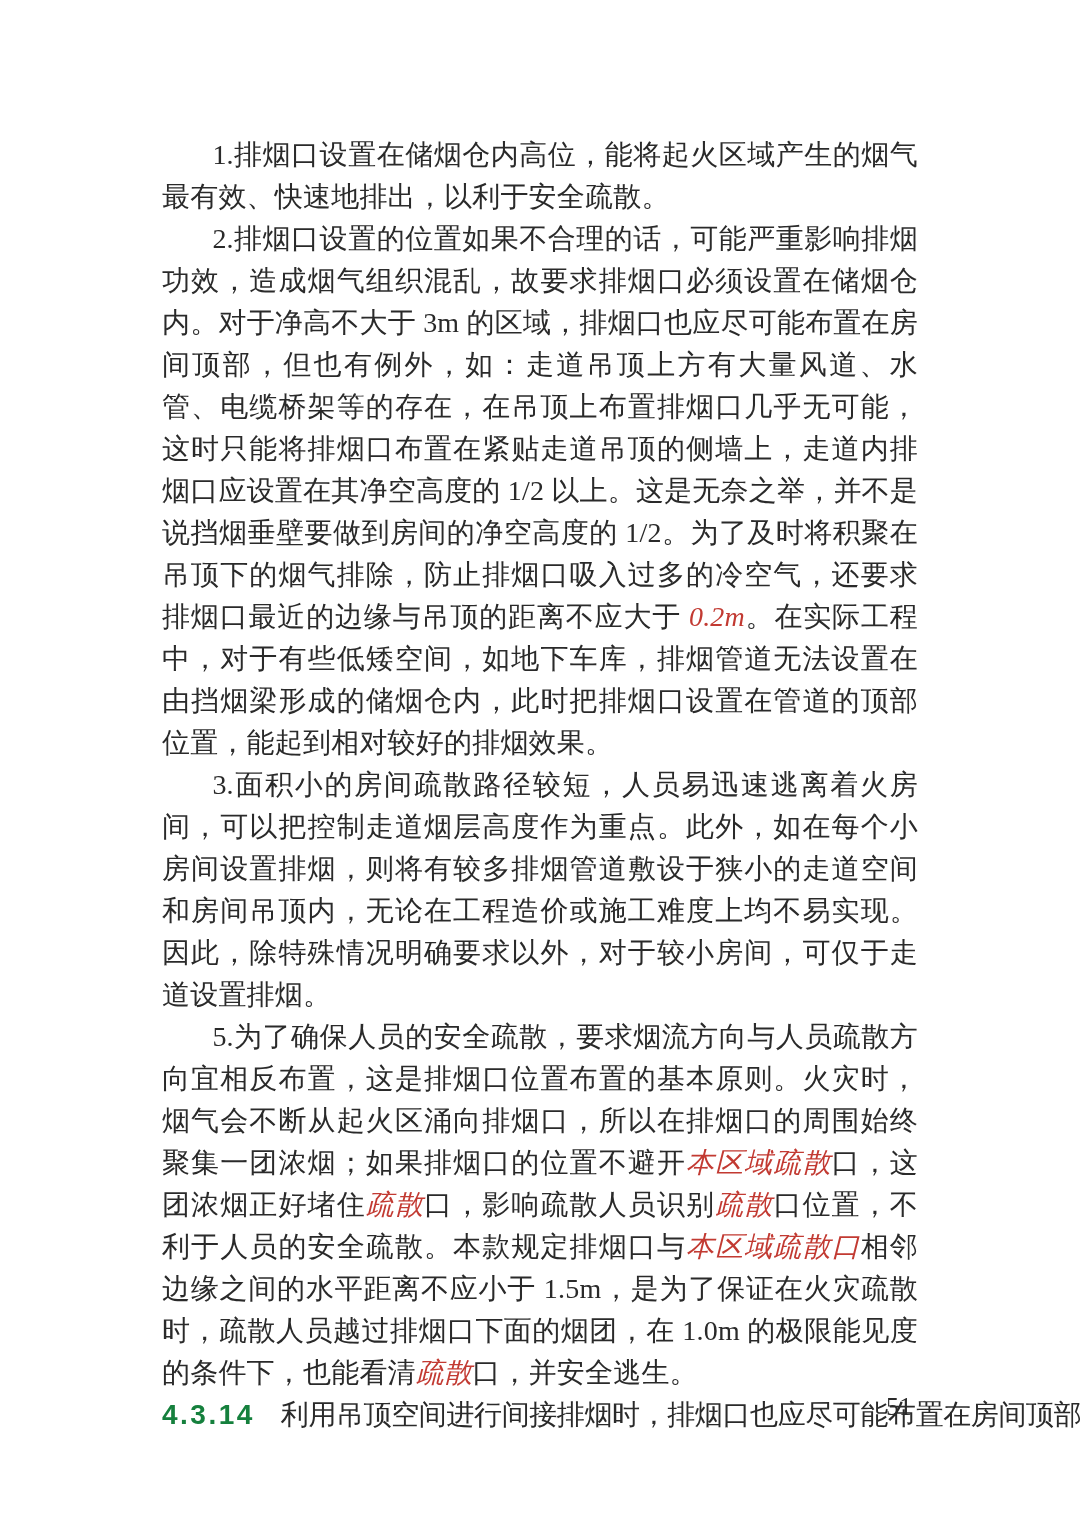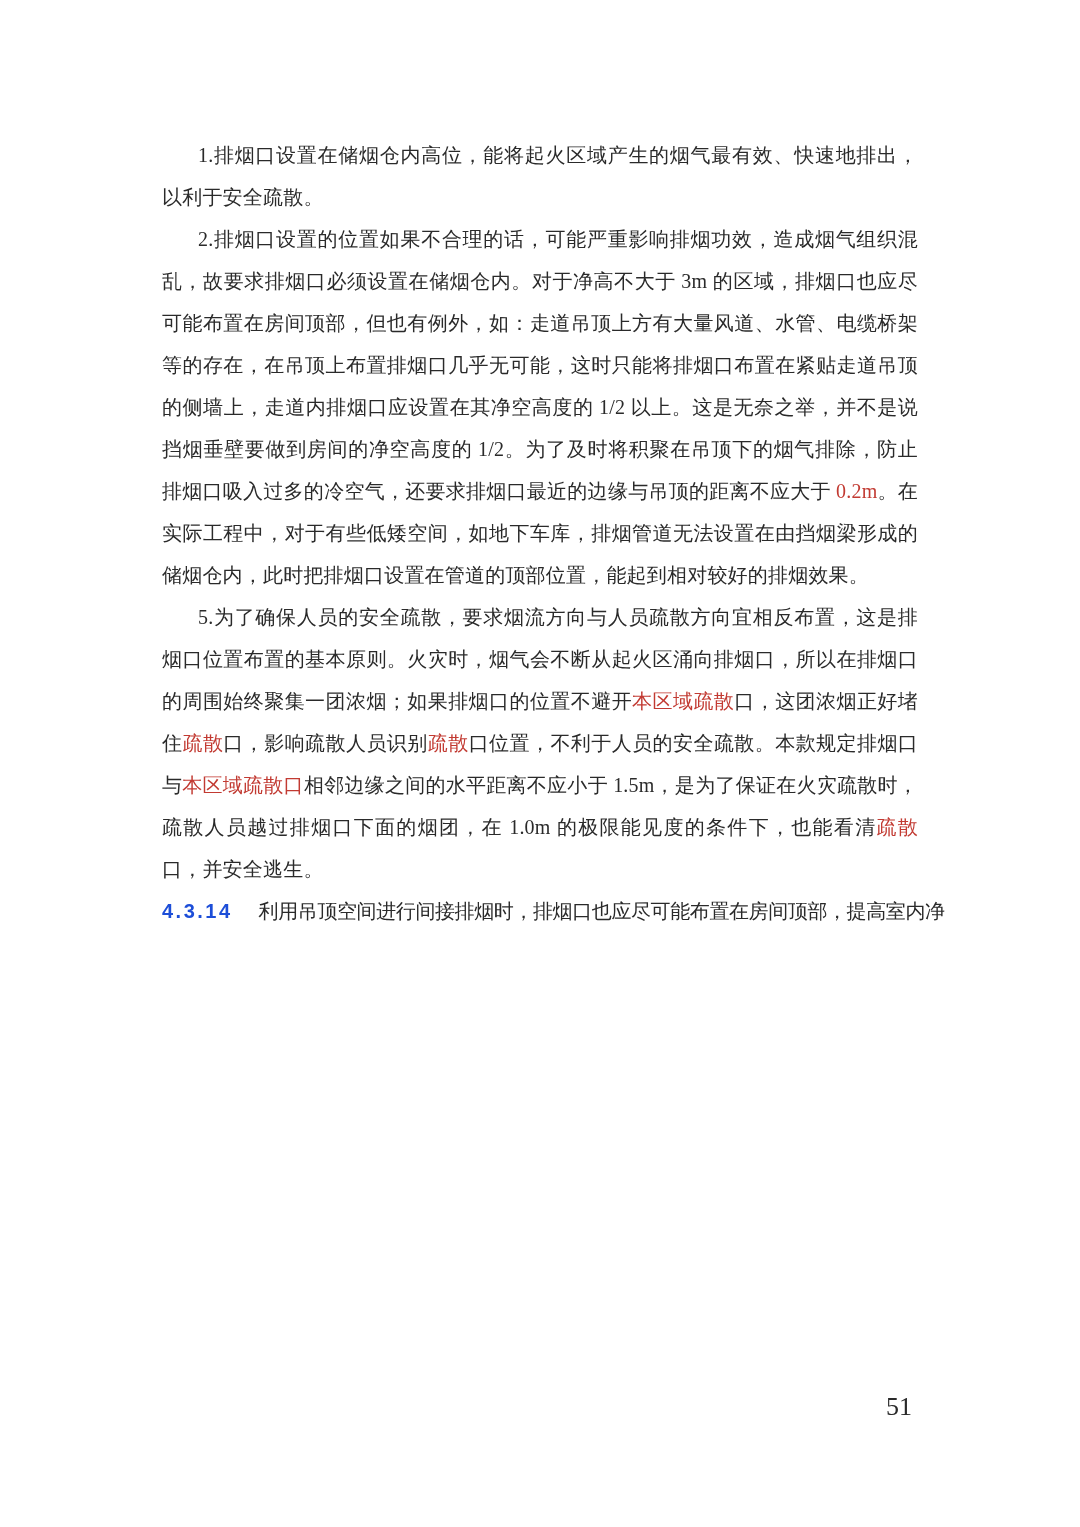--- a/index.html
+++ b/index.html
@@ -14,42 +14,43 @@
     background: #ffffff;
     color: #2a2a2a;
     font-family: "Liberation Serif", "DejaVu Serif", serif;
     overflow: hidden;
   }
   .doc-body {
     position: absolute;
     left: 162px;
     top: 134px;
     width: 756px;
-    font-size: 20px;
+    font-size: 28px;
     line-height: 42px;
     text-align: justify;
     text-align-last: left;
     letter-spacing: 0.2px;
   }
   p.para {
     margin: 0;
     padding: 0;
   }
   p.indent {
     text-indent: 1.8em;
   }
   span.red {
     color: #c23a32;
+    font-style: italic;
   }
   span.clause-number {
     font-family: "Liberation Sans", "DejaVu Sans", sans-serif;
     font-weight: bold;
     letter-spacing: 2.5px;
     margin-right: 26px;
-    color: #1d4ed8;
+    color: #15803d;
   }
   p.clause {
     white-space: nowrap;
     letter-spacing: -0.4px;
   }
   .page-number {
     position: absolute;
     top: 1392px;
     right: 168px;
     font-size: 26px;
@@ -57,17 +58,18 @@
     font-family: "Liberation Serif", "DejaVu Serif", serif;
   }
 </style>
 </head>
 <body>
 
 <div class="page">
   <div class="doc-body" id="doc-body">
       <p class="para indent"><span>1.排烟口设置在储烟仓内高位，能将起火区域产生的烟气最有效、快速地排出，以利于安全疏散。</span></p>
       <p class="para indent"><span>2.排烟口设置的位置如果不合理的话，可能严重影响排烟功效，造成烟气组织混乱，故要求排烟口必须设置在储烟仓内。对于净高不大于 3m 的区域，排烟口也应尽可能布置在房间顶部，但也有例外，如：走道吊顶上方有大量风道、水管、电缆桥架等的存在，在吊顶上布置排烟口几乎无可能，这时只能将排烟口布置在紧贴走道吊顶的侧墙上，走道内排烟口应设置在其净空高度的 1/2 以上。这是无奈之举，并不是说挡烟垂壁要做到房间的净空高度的 1/2。为了及时将积聚在吊顶下的烟气排除，防止排烟口吸入过多的冷空气，还要求排烟口最近的边缘与吊顶的距离不应大于 </span><span class="red">0.2m</span><span>。在实际工程中，对于有些低矮空间，如地下车库，排烟管道无法设置在由挡烟梁形成的储烟仓内，此时把排烟口设置在管道的顶部位置，能起到相对较好的排烟效果。</span></p>
+      <p class="para indent"><span>3.面积小的房间疏散路径较短，人员易迅速逃离着火房间，可以把控制走道烟层高度作为重点。此外，如在每个小房间设置排烟，则将有较多排烟管道敷设于狭小的走道空间和房间吊顶内，无论在工程造价或施工难度上均不易实现。因此，除特殊情况明确要求以外，对于较小房间，可仅于走道设置排烟。</span></p>
       <p class="para indent"><span>5.为了确保人员的安全疏散，要求烟流方向与人员疏散方向宜相反布置，这是排烟口位置布置的基本原则。火灾时，烟气会不断从起火区涌向排烟口，所以在排烟口的周围始终聚集一团浓烟；如果排烟口的位置不避开</span><span class="red">本区域疏散</span><span>口，这团浓烟正好堵住</span><span class="red">疏散</span><span>口，影响疏散人员识别</span><span class="red">疏散</span><span>口位置，不利于人员的安全疏散。本款规定排烟口与</span><span class="red">本区域疏散口</span><span>相邻边缘之间的水平距离不应小于 1.5m，是为了保证在火灾疏散时，疏散人员越过排烟口下面的烟团，在 1.0m 的极限能见度的条件下，也能看清</span><span class="red">疏散</span><span>口，并安全逃生。</span></p>
       <p class="para clause"><span class="clause-number">4.3.14</span><span>利用吊顶空间进行间接排烟时，排烟口也应尽可能布置在房间顶部，提高室内净</span></p>
     </div>
   <div class="page-number">51</div>
 </div>
 
 </body></html>

